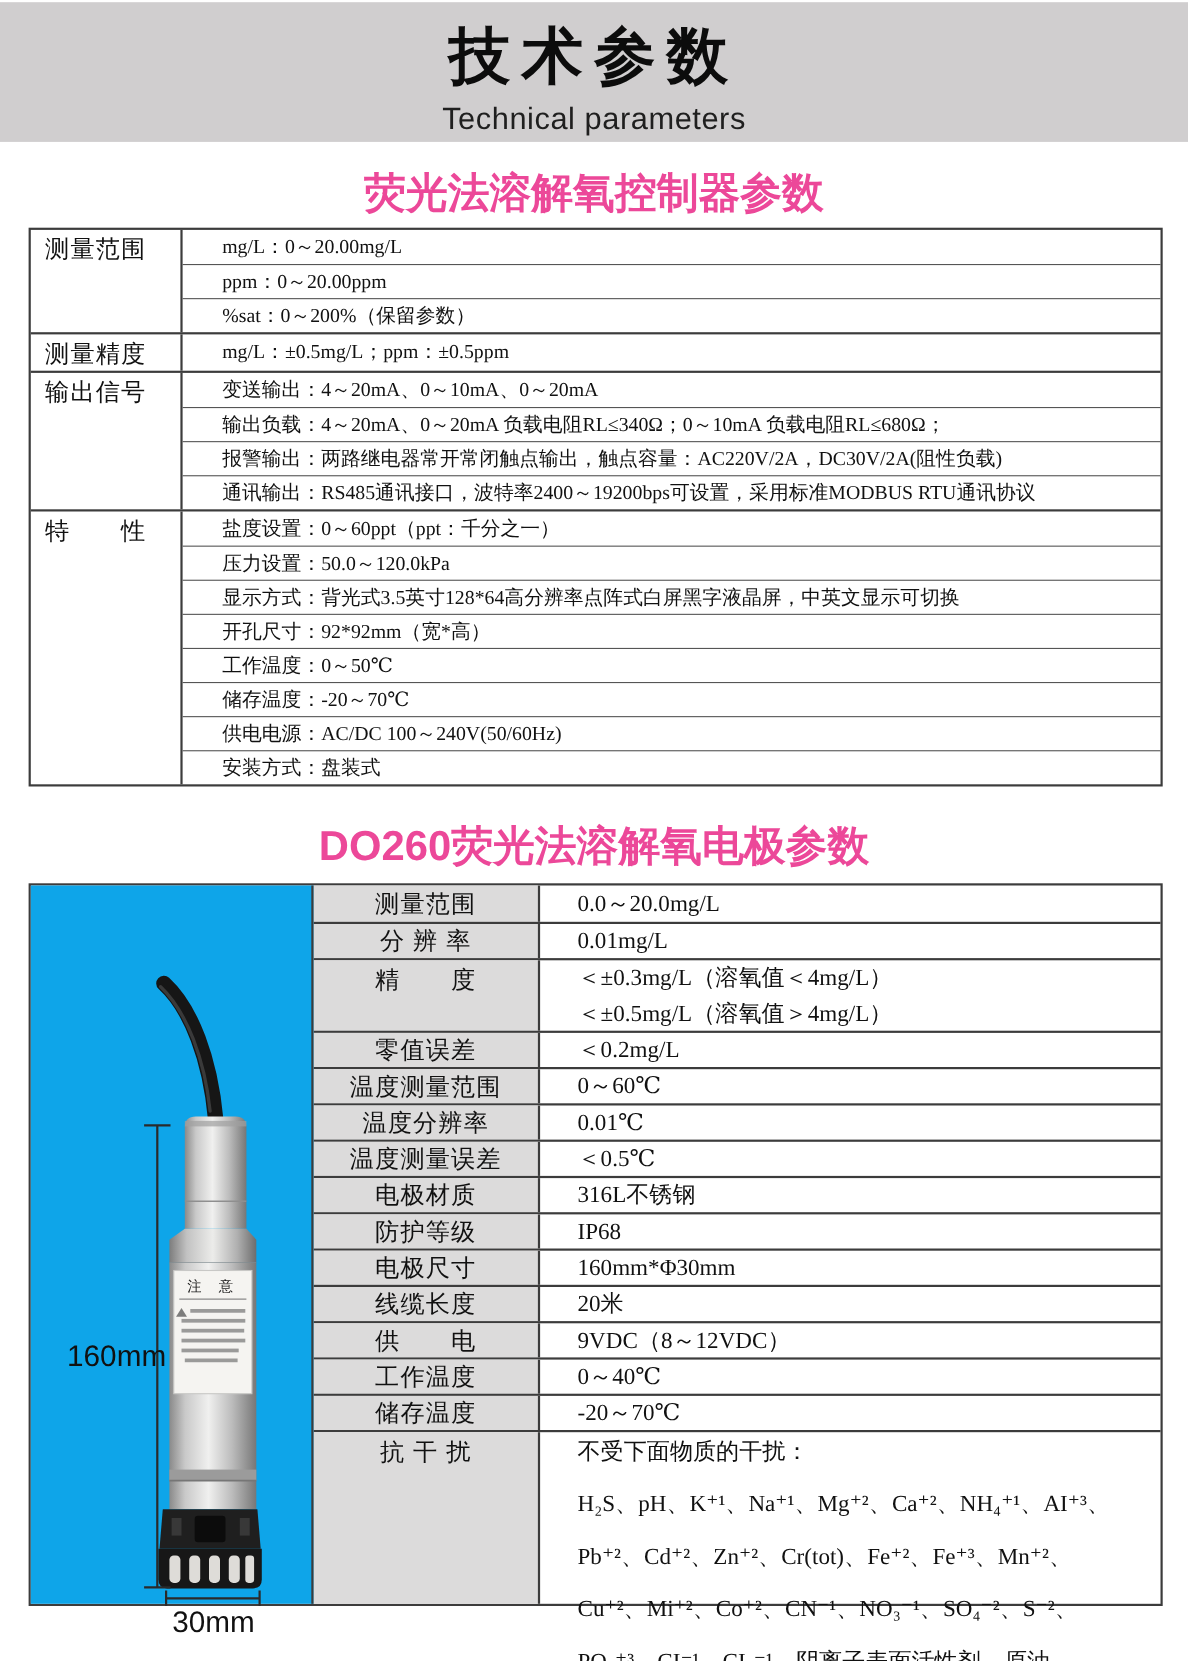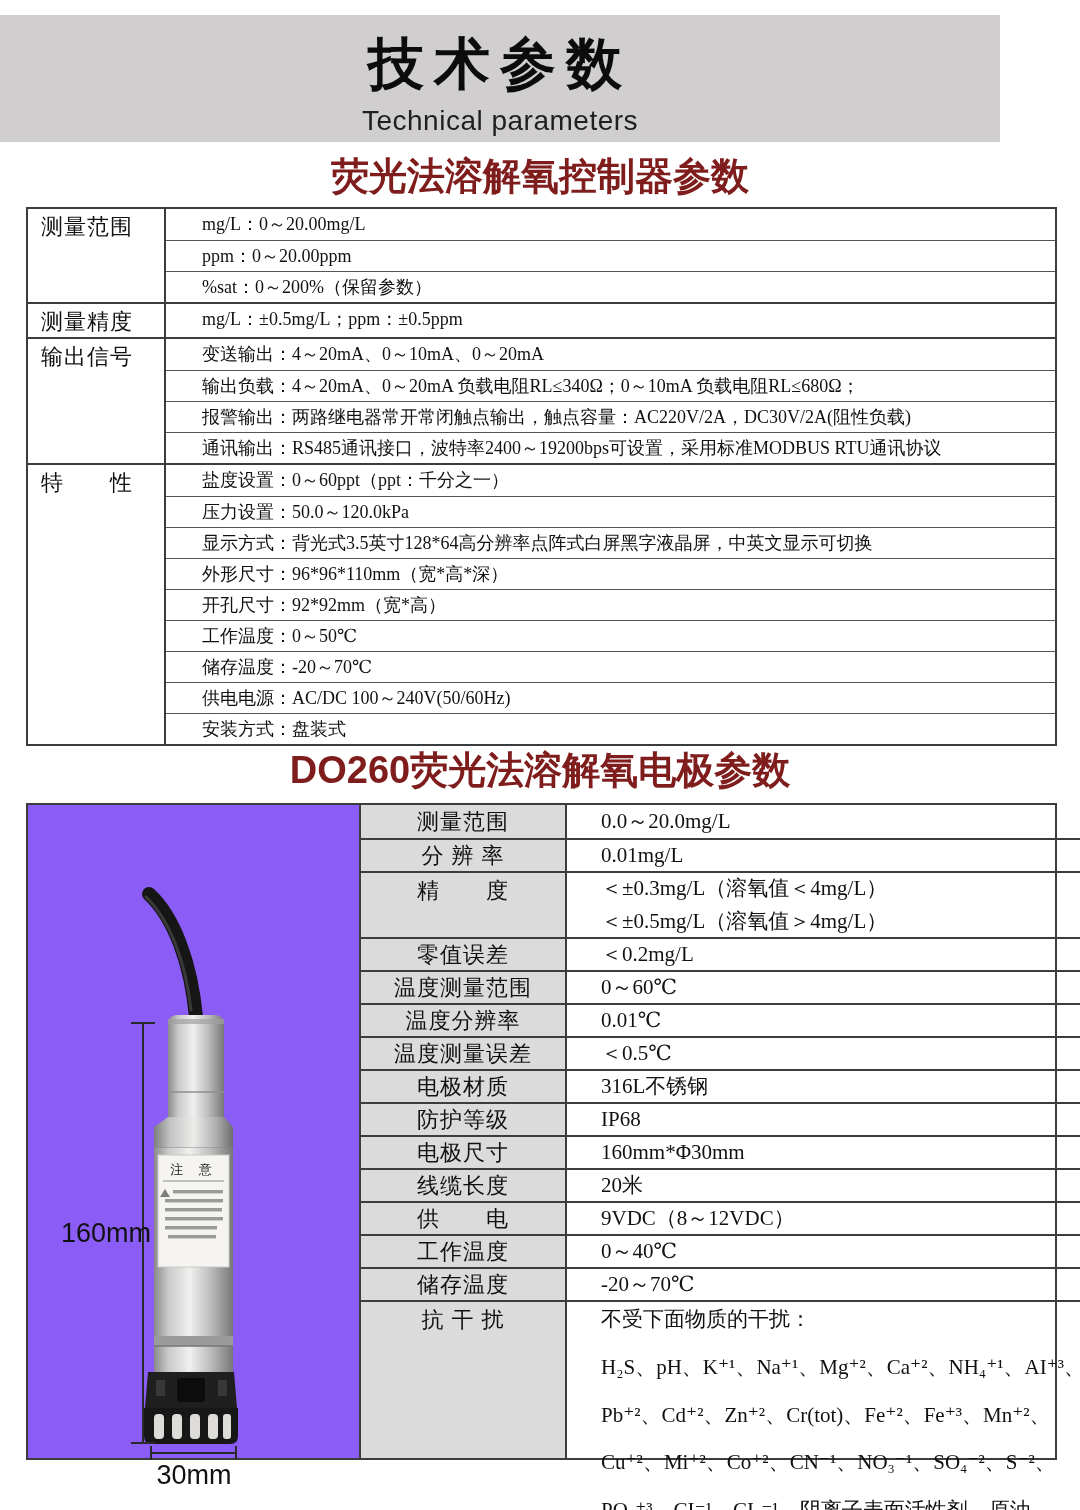--- a/index.html
+++ b/index.html
@@ -9,32 +9,32 @@
     --label-bg:#dcdbdb;
     --text-color:#111111;
   }
   *{margin:0;padding:0;box-sizing:border-box;}
   html,body{background:#ffffff;}
   body{
     width:1080px;height:1510px;position:relative;overflow:hidden;
     font-family:"Liberation Sans","DejaVu Sans",sans-serif;color:var(--text-color);
   }
   .banner{
-    position:absolute;left:0;top:15px;width:1000px;height:127px;
+    position:absolute;left:0;top:2px;width:1080px;height:127px;
     background:var(--banner-bg);text-align:center;
   }
   .banner-title{
     padding-top:12px;font-size:56px;font-weight:bold;letter-spacing:10px;color:#0c0c0c;
   }
   .banner-subtitle{
     font-size:28px;color:#1f1f1f;letter-spacing:0.5px;margin-top:2px;
   }
   .section-heading{
     position:absolute;left:0;width:1080px;text-align:center;
-    font-size:38px;font-weight:bold;color:#7f1d1d;line-height:52px;
+    font-size:38px;font-weight:bold;color:#ec4899;line-height:52px;
   }
   .h-controller{top:150px;}
   .h-electrode{top:744px;}
 
   
   .table1{
     position:absolute;left:26px;top:207px;width:1031px;
     border:2px solid var(--border-color);background:#fff;
   }
   .t1-group{display:flex;border-top:2px solid var(--border-color);}
@@ -50,22 +50,22 @@
     font-size:18px;white-space:nowrap;overflow:hidden;
   }
   .t1-vrow:first-child{border-top:none;}
 
   
   .table2{
     position:absolute;left:26px;top:803px;width:1031px;
     border:2px solid var(--border-color);background:#fff;display:flex;
   }
   .probe-cell{
-    width:333px;border-right:2px solid var(--border-color);position:relative;
-    background:#8b5cf6;flex:none;
+    width:257px;border-right:2px solid var(--border-color);position:relative;
+    background:#0ea5e9;flex:none;
   }
   .probe-cell svg{position:absolute;left:0;top:0;}
   .t2-rows{flex:1;display:flex;flex-direction:column;}
   .t2-row{display:flex;border-top:2px solid var(--border-color);}
   .t2-row:first-child{border-top:none;}
   .t2-row{height:33px;}
   .t2-row.lines-2{height:66px;}
   .t2-row.lines-many{height:158px;}
   .t2-label{
     width:206px;border-right:2px solid var(--border-color);background:var(--label-bg);
@@ -117,21 +117,20 @@
         <div class="t1-vrow">报警输出：两路继电器常开常闭触点输出，触点容量：AC220V/2A，DC30V/2A(阻性负载)</div>
         <div class="t1-vrow">通讯输出：RS485通讯接口，波特率2400～19200bps可设置，采用标准MODBUS RTU通讯协议</div>
       </div>
     </div>
     <div class="t1-group">
       <div class="t1-label">特　　性</div>
       <div class="t1-values">
         <div class="t1-vrow">盐度设置：0～60ppt（ppt：千分之一）</div>
         <div class="t1-vrow">压力设置：50.0～120.0kPa</div>
         <div class="t1-vrow">显示方式：背光式3.5英寸128*64高分辨率点阵式白屏黑字液晶屏，中英文显示可切换</div>
-        <div class="t1-vrow">外形尺寸：96*96*110mm（宽*高*深）</div>
         <div class="t1-vrow">开孔尺寸：92*92mm（宽*高）</div>
         <div class="t1-vrow">工作温度：0～50℃</div>
         <div class="t1-vrow">储存温度：-20～70℃</div>
         <div class="t1-vrow">供电电源：AC/DC 100～240V(50/60Hz)</div>
         <div class="t1-vrow">安装方式：盘装式</div>
       </div>
     </div>
   </div>
 
 <div class="section-heading h-electrode">DO260荧光法溶解氧电极参数</div>

